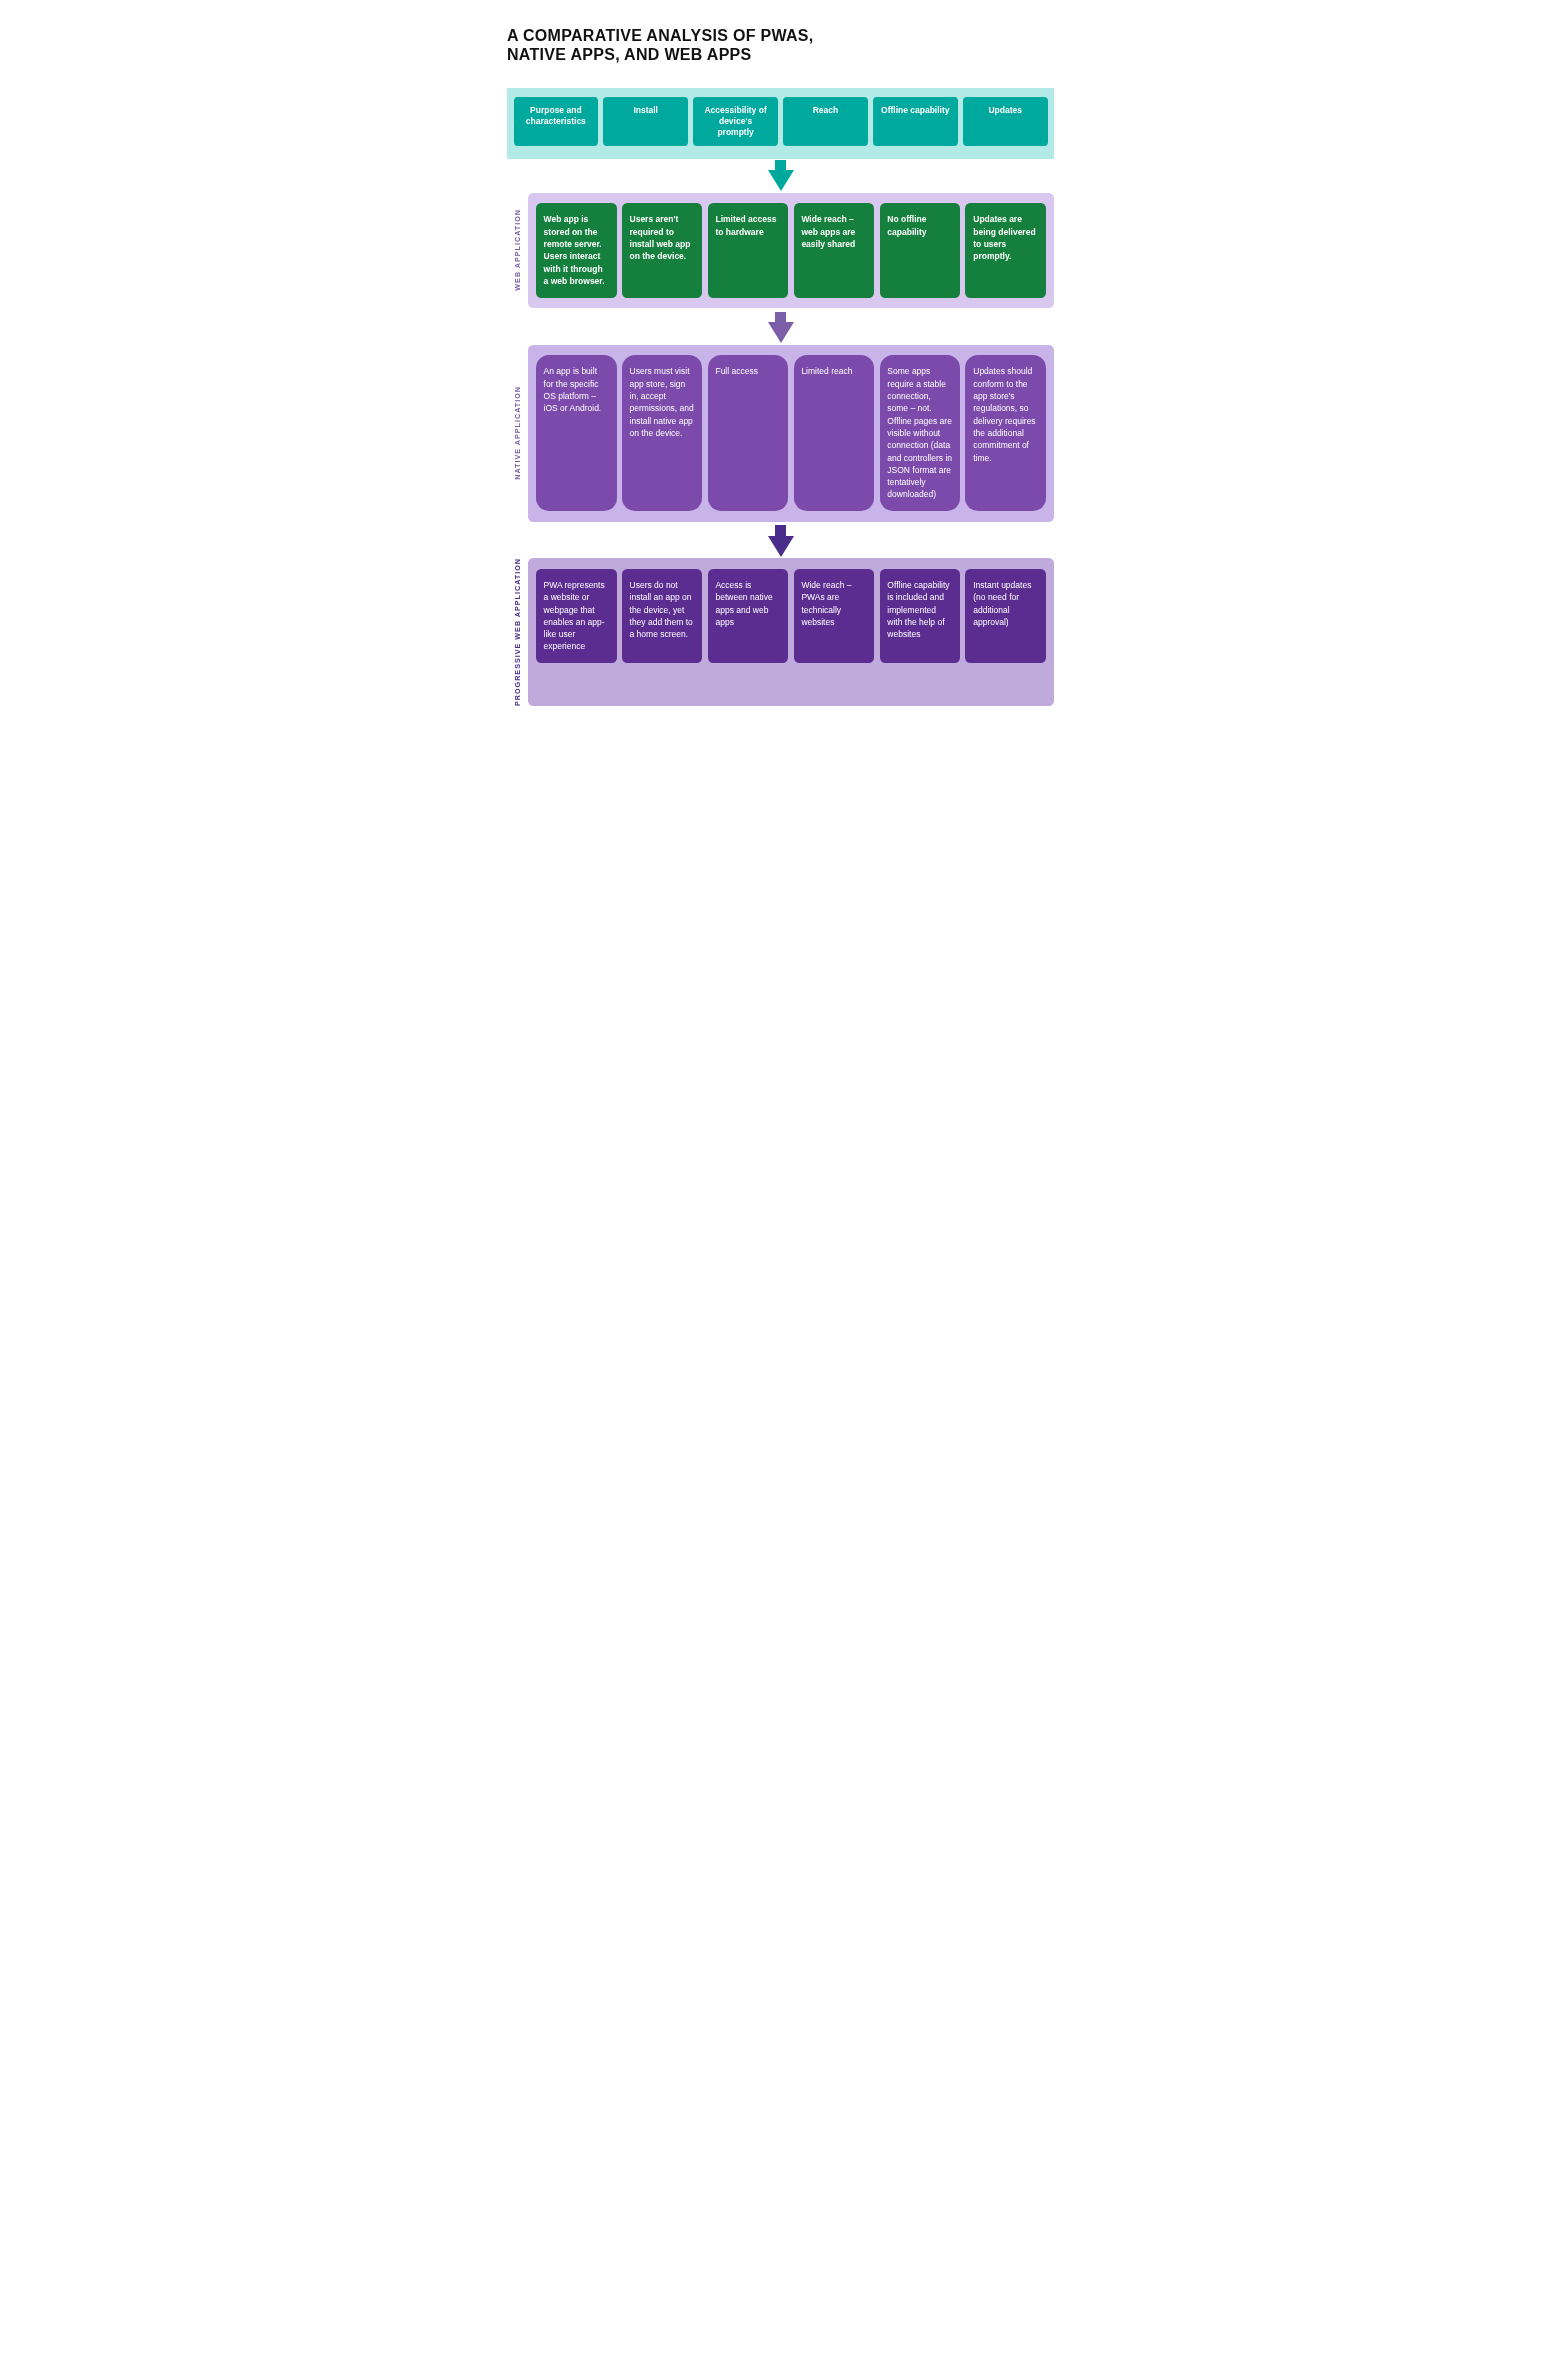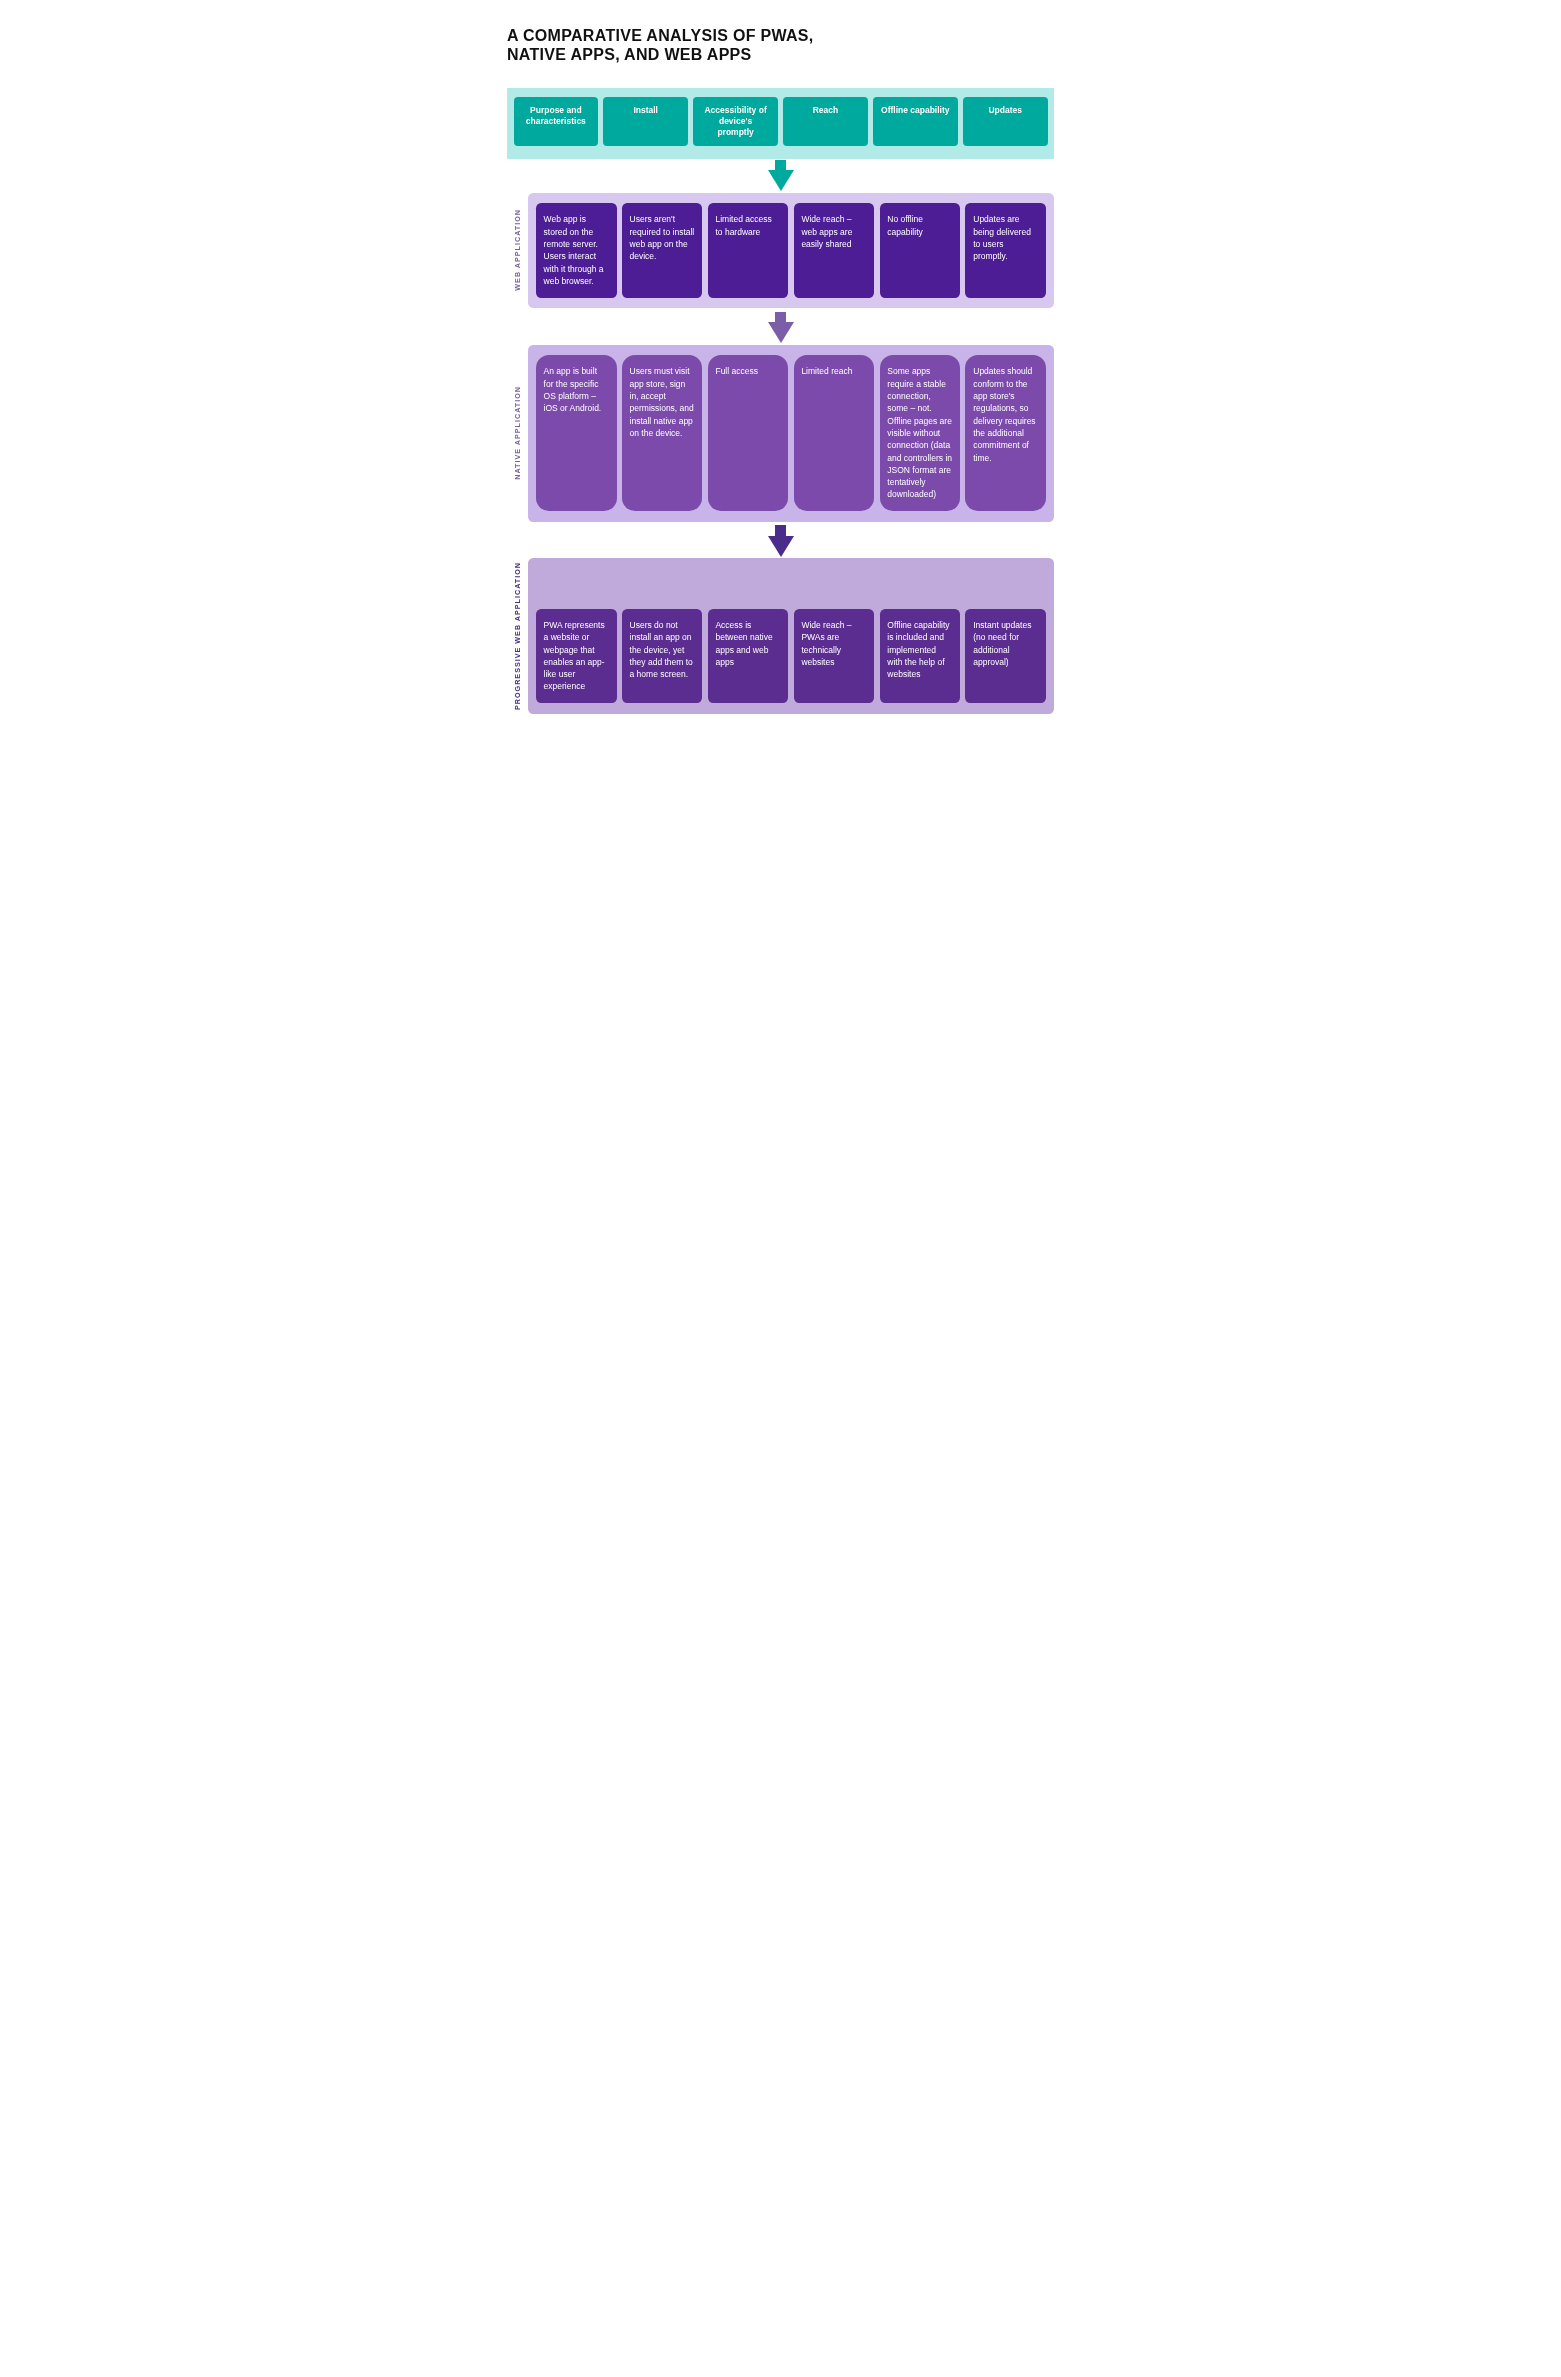--- a/index.html
+++ b/index.html
@@ -83,23 +83,23 @@
       grid-template-columns: repeat(6, 1fr);
       gap: 5.2px;
     }
     .card {
       border-radius: 5.2px;
       padding: 10.4px 7.8px;
       font-size: 8.5px;
       line-height: 1.45;
       color: #fff;
     }
-    .card-web { background: #4c1d95; }
+    .card-web { background: #15803d; font-weight: bold; }
     .card-native { background: #7b4aaa; border-radius: 13px; }
-    .card-pwa { background: #5c2d91; margin-top: 40px; }
+    .card-pwa { background: #5c2d91; }
 
     .section-block {
       margin-bottom: 2.6px;
     }
 
     
     .arrow-full {
       display: flex;
       flex-direction: column;
       align-items: center;

